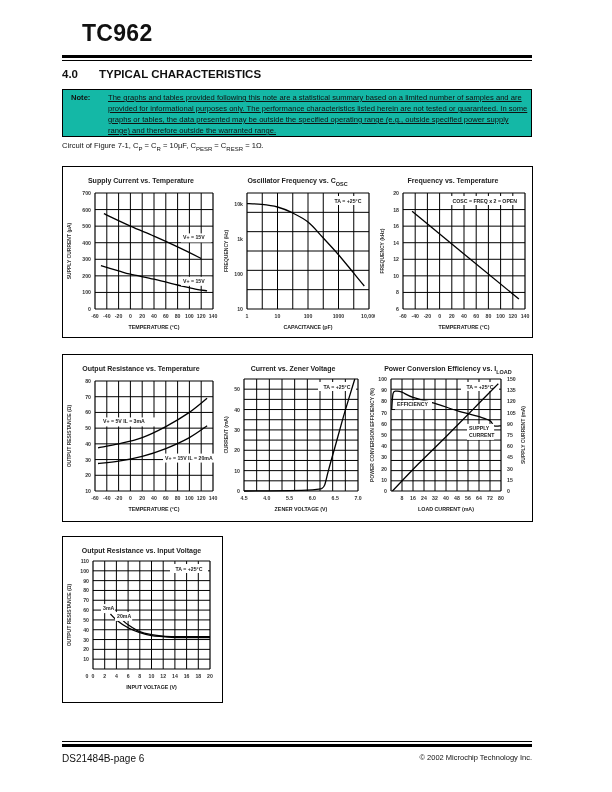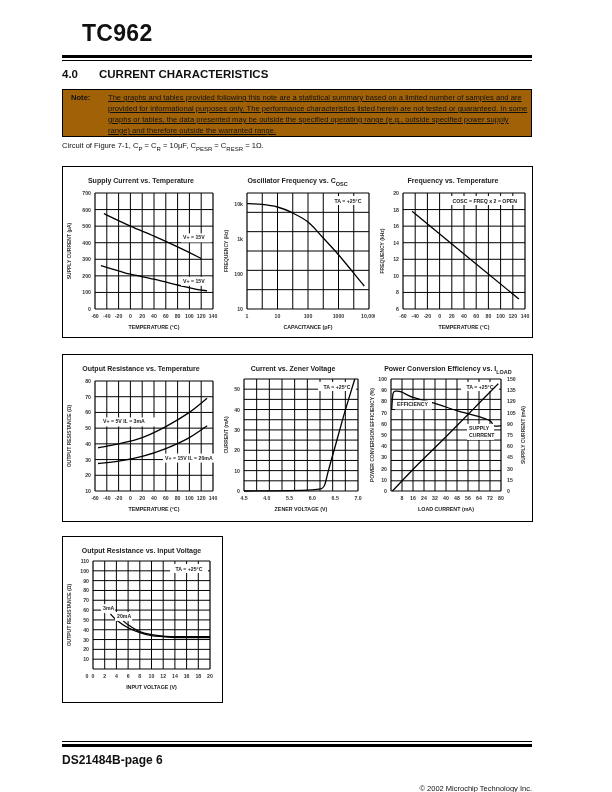--- a/index.html
+++ b/index.html
@@ -3,39 +3,39 @@
 <meta charset="utf-8">
 <style>
   html,body{margin:0;padding:0;background:#fff;}
   body{width:612px;height:792px;position:relative;overflow:hidden;font-family:"Liberation Sans",sans-serif;color:#111;}
   .abs{position:absolute;}
   #doc-title{left:62px;top:20px;font-size:23px;font-weight:bold;letter-spacing:0.3px;margin-left:20px;}
   .rule-thick{left:62px;width:470px;height:3px;background:#000;}
   .rule-thin{left:62px;width:470px;height:1px;background:#000;}
   #section-heading{left:62px;top:68px;font-size:11.5px;font-weight:bold;}
   #section-num{display:inline-block;width:37px;}
-  #note-box{left:62px;top:89px;width:468px;height:46px;border:1.5px solid #000;background:#a16207;font-size:7.6px;line-height:11px;}
+  #note-box{left:62px;top:89px;width:468px;height:46px;border:1.5px solid #000;background:#14b8a6;font-size:7.6px;line-height:11px;}
   #note-label{position:absolute;left:8px;top:2px;font-weight:bold;}
   #note-text{position:absolute;left:45px;top:2px;right:3px;text-decoration:underline;}
   #circuit-caption{left:62px;top:141px;font-size:7.6px;}
   #circuit-caption sub{font-size:6px;}
   .panel{border:1.2px solid #000;background:#fff;}
   svg text{font-family:"Liberation Sans",sans-serif;}
-  #footer-left{left:62px;top:753px;font-size:12px;font-weight:bold;}
-  #footer-right{right:80px;top:753px;font-size:7.5px;margin-top:31px;}
+  #footer-left{left:62px;top:753px;font-size:10px;}
+  #footer-right{right:80px;top:753px;font-size:7.5px;}
 </style>
 </head>
 <body>
 
 <div class="abs" id="doc-title">TC962</div>
 <div class="abs rule-thick" style="top:55px;"></div>
 <div class="abs rule-thin" style="top:60px;"></div>
 
 <div class="abs" id="section-heading">
-  <span id="section-num">4.0</span><span>CURRENT CHARACTERISTICS</span>
+  <span id="section-num">4.0</span><span>TYPICAL CHARACTERISTICS</span>
 </div>
 
 <div class="abs" id="note-box">
   <span id="note-label">Note:</span>
   <span id="note-text">The graphs and tables provided following this note are a statistical summary based on a limited number of samples and are provided for informational purposes only. The performance characteristics listed herein are not tested or guaranteed. In some graphs or tables, the data presented may be outside the specified operating range (e.g., outside specified power supply range) and therefore outside the warranted range.</span>
 </div>
 
 <div class="abs" id="circuit-caption"><span>Circuit of Figure 7-1, C</span><sub>P</sub><span> = C</span><sub>R</sub><span> = 10µF, C</span><sub>PESR</sub><span> = C</span><sub>RESR</sub><span> = 1Ω.</span></div>
 
 <div class="abs panel" style="left:62px;top:166px;width:469px;height:170px;"></div>

